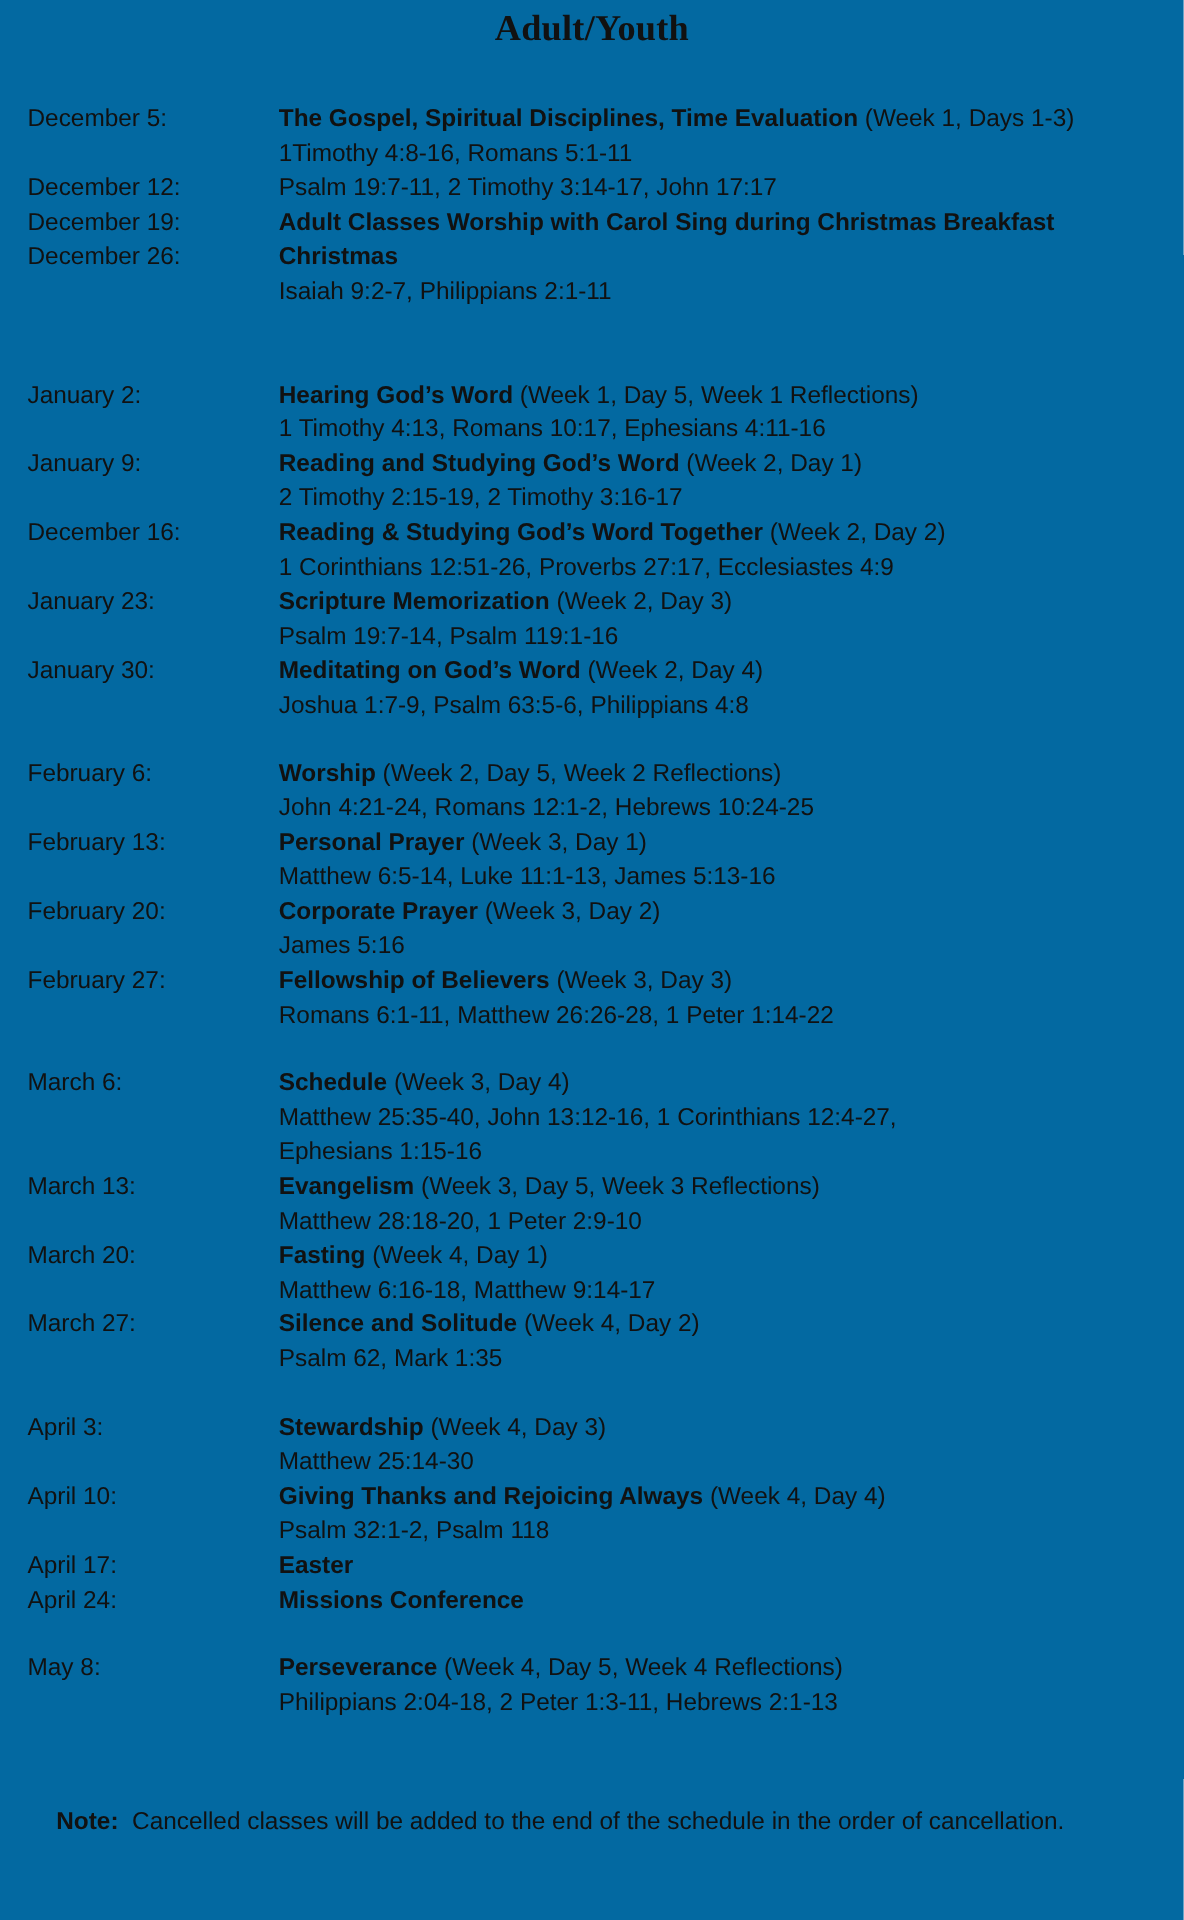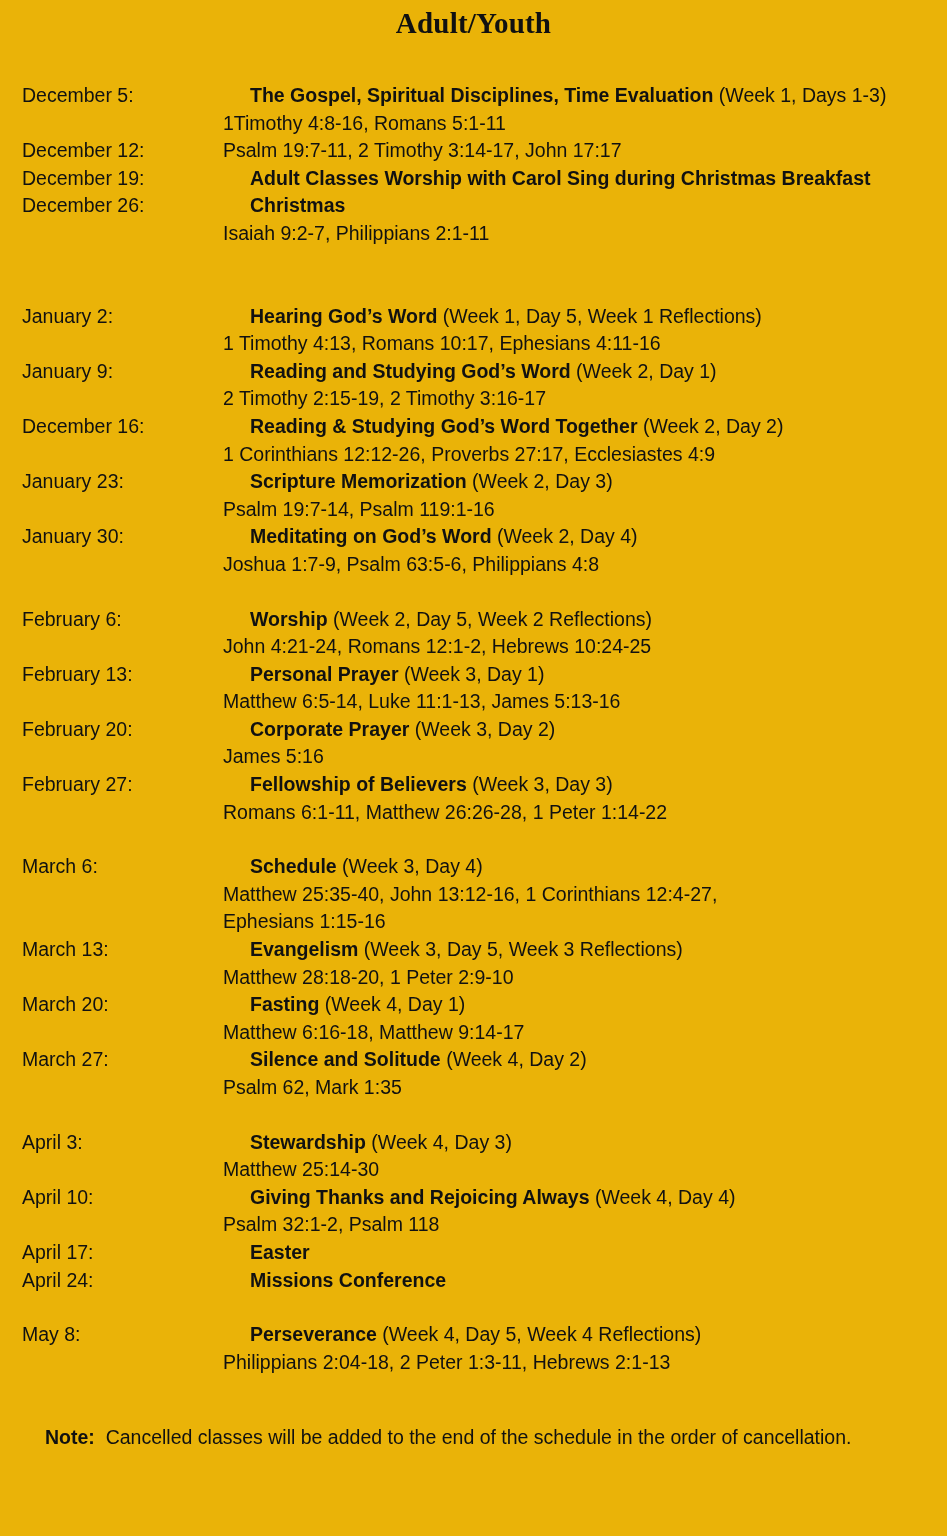--- a/index.html
+++ b/index.html
@@ -12,21 +12,21 @@
     width: 947px;
     height: 1536px;
     overflow: hidden;
     font-family: "Liberation Sans", "DejaVu Sans", sans-serif;
     color: #000000;
   }
   .page {
     position: relative;
     width: 947px;
     height: 1536px;
-    background: #eab308;
+    background: #0369a1;
     box-sizing: border-box;
   }
 
   
   .title-block {
     padding-top: 6px;
     text-align: center;
   }
   .title-line {
     font-family: "Liberation Serif", "DejaVu Serif", serif;
@@ -68,41 +68,40 @@
     color: #111111;
   }
   .entry-body {
     flex: 1 1 auto;
     min-width: 0;
   }
   .entry-topic {
     font-size: 19.5px;
     line-height: 27.6px;
     color: #111111;
-    margin-left: 27px;
   }
   .entry-topic .topic-bold {
     font-weight: bold;
   }
   .entry-topic .topic-paren {
     font-weight: normal;
   }
   .entry-refs {
     font-size: 19.5px;
     line-height: 27.6px;
     font-weight: normal;
     color: #111111;
   }
   .entry-refs-line {
     white-space: nowrap;
   }
 
   
   .note {
-    margin-top: 48px;
+    margin-top: 68px;
     padding-left: 45px;
     padding-right: 12px;
     font-size: 19.5px;
     line-height: 27.6px;
     color: #111111;
     white-space: nowrap;
   }
   .note .note-label {
     font-weight: bold;
   }
@@ -171,21 +170,21 @@
             <div class="entry-refs">
               <div class="entry-refs-line">2 Timothy 2:15-19, 2 Timothy 3:16-17</div>
             </div>
           </div>
         </div>
         <div class="entry">
           <div class="entry-date">December 16:</div>
           <div class="entry-body">
             <div class="entry-topic"><span class="topic-bold">Reading &amp; Studying God’s Word Together</span><span class="topic-paren"> (Week 2, Day 2)</span></div>
             <div class="entry-refs">
-              <div class="entry-refs-line">1 Corinthians 12:12-26, Proverbs 27:17, Ecclesiastes 4:9</div>
+              <div class="entry-refs-line">1 Corinthians 12:51-26, Proverbs 27:17, Ecclesiastes 4:9</div>
             </div>
           </div>
         </div>
         <div class="entry">
           <div class="entry-date">January 23:</div>
           <div class="entry-body">
             <div class="entry-topic"><span class="topic-bold">Scripture Memorization</span><span class="topic-paren"> (Week 2, Day 3)</span></div>
             <div class="entry-refs">
               <div class="entry-refs-line">Psalm 19:7-14, Psalm 119:1-16</div>
             </div>

